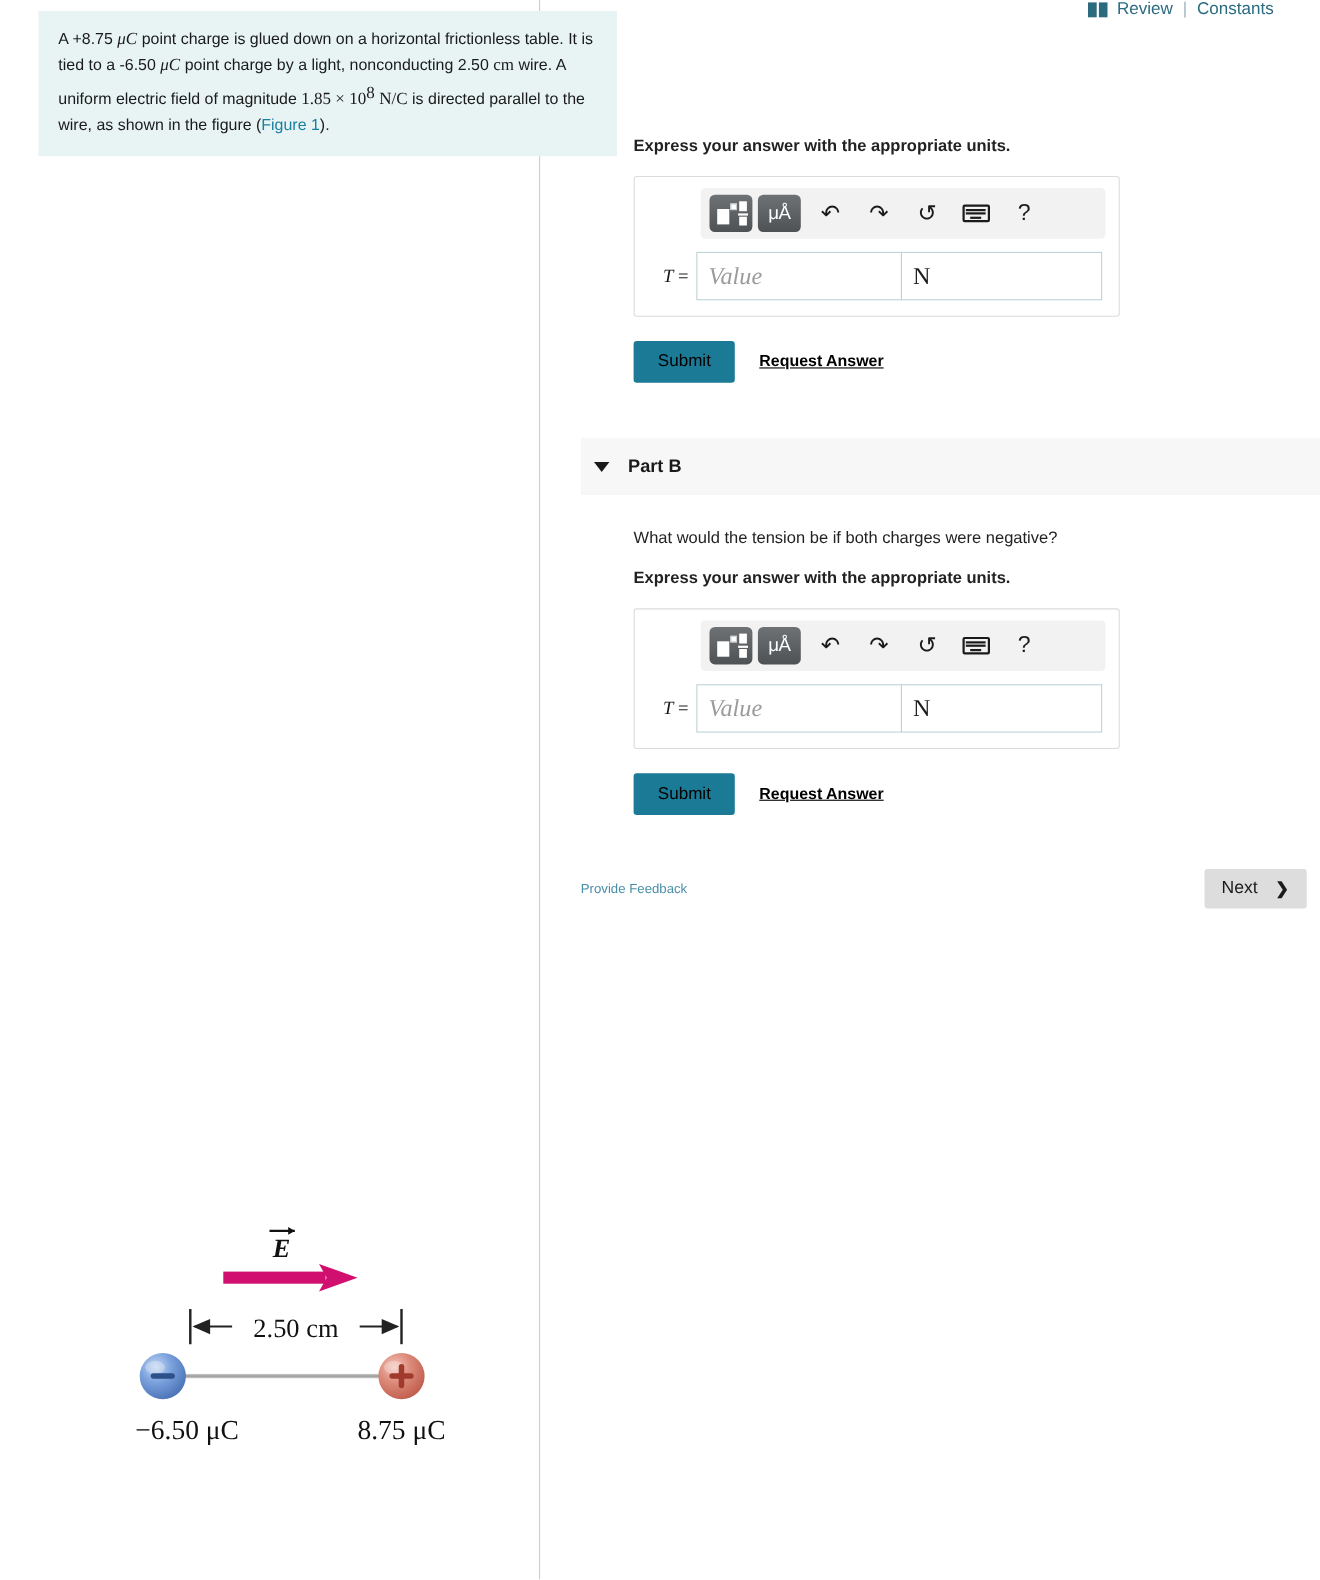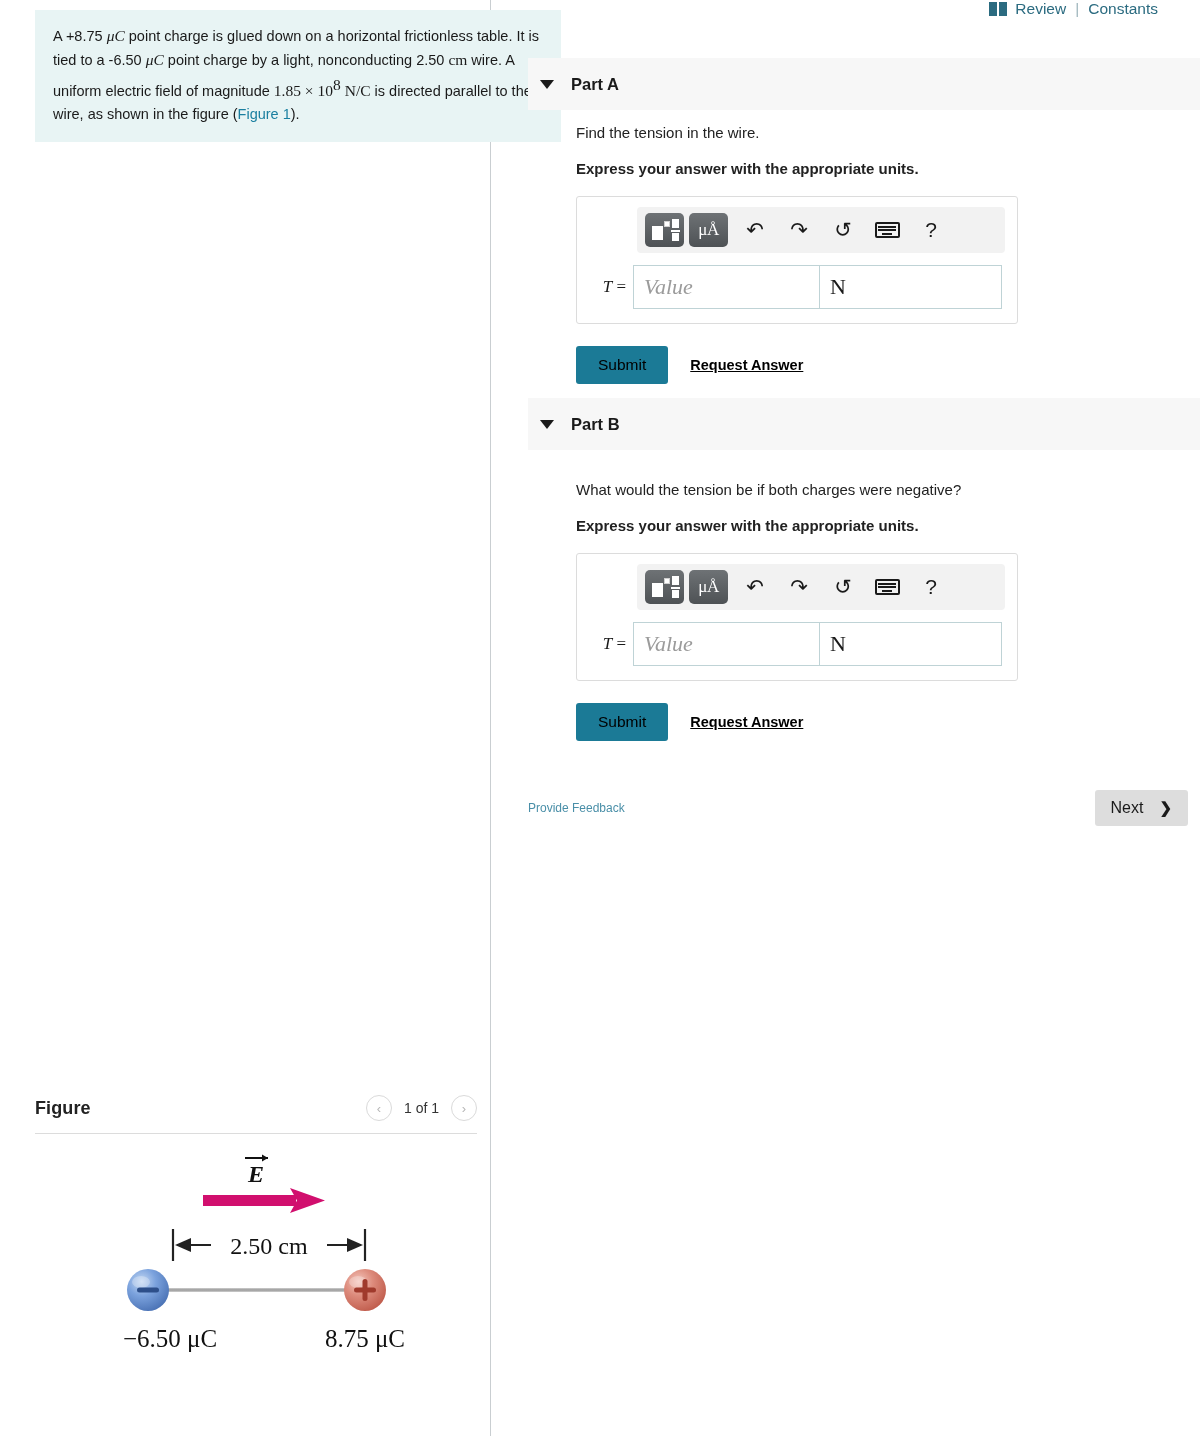--- a/index.html
+++ b/index.html
@@ -92,21 +92,21 @@
     display: flex; align-items: center; justify-content: center;
     margin-right: 5px; cursor: pointer;
   }
   .tb-icon-sq { position: relative; width: 26px; height: 22px; }
   .tb-icon-sq i { position: absolute; background: #fff; display: block; }
   .sq-a { left: 0; top: 7px; width: 11px; height: 14px; }
   .sq-b { left: 12px; top: 2px; width: 6px; height: 6px; border: 1px solid #cfcfcf; background: #8d9194; }
   .sq-c { left: 20px; top: 0px; width: 7px; height: 9px; }
   .sq-d { left: 19px; top: 11px; width: 9px; height: 1.5px; }
   .sq-e { left: 20px; top: 14px; width: 7px; height: 8px; }
-  .tb-mu { color: #fff; font-family: Liberation Serif, serif; font-size: 17px; letter-spacing: -0.5px; }
+  .tb-mu { color: #fff; font-family: Liberation Sans, sans-serif; font-size: 17px; letter-spacing: -0.5px; }
   .tb-ico {
     width: 44px; height: 34px; display: flex; align-items: center; justify-content: center;
     font-size: 21px; color: #1a1a1a; cursor: pointer;
   }
   .kbd-icon {
     width: 25px; height: 16px; border: 2px solid #1a1a1a; border-radius: 2px;
     display: flex; flex-direction: column; justify-content: center; align-items: center; gap: 1.5px;
     padding: 1.5px;
   }
   .kbd-row { width: 100%; height: 2px; background: #1a1a1a; }
@@ -161,32 +161,20 @@
 
   <div class="col-divider"></div>
 
   <div class="left-col">
 
     <div class="problem-box">
       <span>A +8.75 </span><span class="mathit">μC</span><span> point charge is glued down on a horizontal frictionless table. It is tied to a -6.50 </span><span class="mathit">μC</span><span> point charge by a light, nonconducting 2.50 </span><span class="math">cm</span><span> wire. A uniform electric field of magnitude </span><span class="math">1.85 × 10</span><sup class="exp math">8</sup> <span class="math">N/C</span><span> is directed parallel to the wire, as shown in the figure (</span><a class="fig-link">Figure 1</a><span>).</span>
     </div>
 
     <div class="figure-panel">
-      <div class="figure-head">
-        <div class="figure-title">Figure</div>
-        <div class="fig-nav">
-          <div class="fig-nav-btn">
-              <span>‹</span>
-            </div>
-          <div class="fig-count">1 of 1</div>
-          <div class="fig-nav-btn">
-              <span>›</span>
-            </div>
-        </div>
-      </div>
 
       <div class="figure-body">
         <svg width="442" height="300" viewBox="0 0 442 300">
           <defs>
             <radialGradient id="gblue" cx="35%" cy="30%" r="75%">
               <stop offset="0%" stop-color="#c4d8f2"></stop>
               <stop offset="45%" stop-color="#7ba2dd"></stop>
               <stop offset="100%" stop-color="#4a72b5"></stop>
             </radialGradient>
             <radialGradient id="gred" cx="35%" cy="30%" r="75%">
@@ -250,28 +238,23 @@
         <svg width="18" height="14" viewBox="0 0 18 14">
           <rect x="0" y="0" width="8" height="14" fill="#2b6b80"></rect>
           <rect x="10" y="0" width="8" height="14" fill="#2b6b80"></rect>
         </svg>
       </span>
       <a class="review-link">Review</a>
       <span class="review-sep">|</span>
       <a class="review-link">Constants</a>
     </div>
 
-    <div class="part-header" style="top:58px;">
-      <div class="caret"></div>
-      <div class="part-title">Part A</div>
-    </div>
 
     <div class="part-body" style="top:124px;">
       <div style="padding-left:85px;">
-        <div class="prompt">Find the tension in the wire.</div>
         <div class="prompt bold">Express your answer with the appropriate units.</div>
 
         <div class="answer-box">
           <div class="ans-toolbar">
             <div class="tb-btn">
               <span class="tb-icon-sq">
                   <i class="sq-a"></i>
                   <i class="sq-b"></i>
                   <i class="sq-c"></i>
                   <i class="sq-d"></i>

